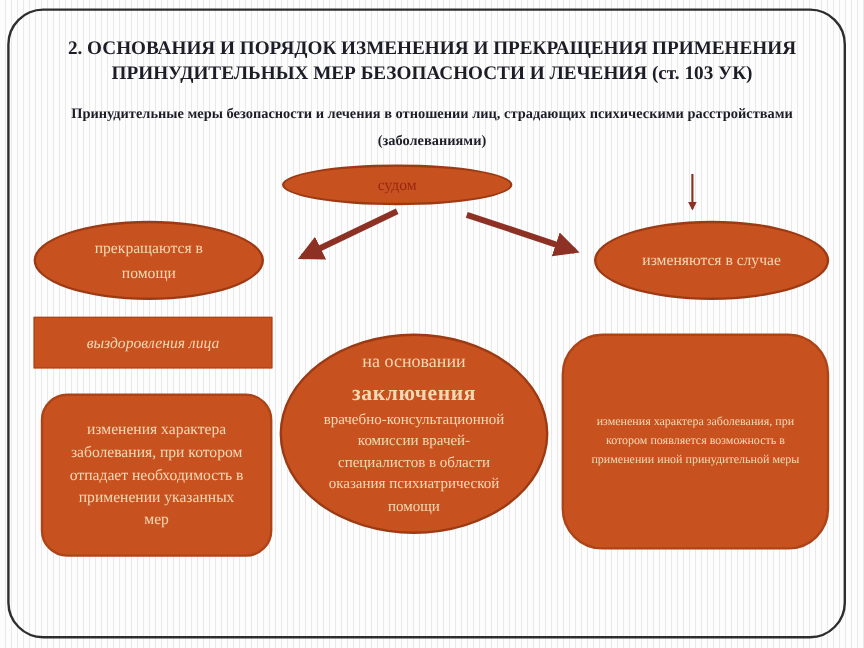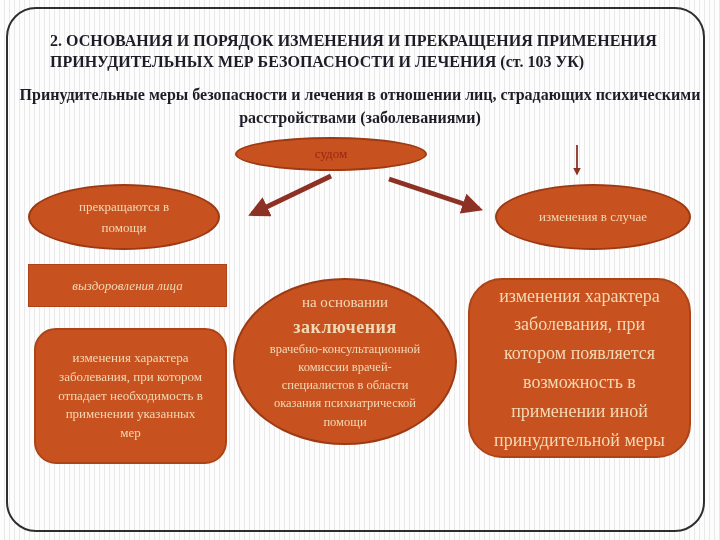--- a/index.html
+++ b/index.html
@@ -28,34 +28,34 @@
     border: 2px solid #2e2e2e;
     border-radius: 30px;
     pointer-events: none;
   }
   .title {
     position: absolute;
     top: 30px;
     left: 50%;
     transform: translateX(-50%);
     width: 620px;
-    text-align: left;
+    text-align: center;
     font-size: 16px;
     font-weight: bold;
     line-height: 21px;
     color: #1d1d28;
   }
   .subtitle {
     position: absolute;
     top: 83px;
     left: 50%;
     transform: translateX(-50%);
     width: 684px;
     text-align: center;
-    font-size: 16px;
+    font-size: 12px;
     font-weight: bold;
     line-height: 23px;
     color: #1d1d28;
   }
   .shape {
     position: absolute;
     background: #c8521f;
     color: #f2d9b5;
     display: flex;
     flex-direction: column;
@@ -133,21 +133,21 @@
     font-size: 18px;
     font-weight: bold;
     letter-spacing: 0.5px;
   }
   .right-round {
     left: 468px;
     top: 278px;
     width: 223px;
     height: 180px;
     border-radius: 34px;
-    font-size: 18px;
+    font-size: 10px;
     line-height: 1.6;
     padding: 0 13px;
     border: 2px solid #ad4417;
   }
   .arrows {
     position: absolute;
     left: 0;
     top: 0;
     pointer-events: none;
   }
@@ -176,21 +176,21 @@
 
   <div class="shape ellipse top-ellipse">
     <span>судом</span>
   </div>
 
   <div class="shape ellipse left-ellipse">
     <span>прекращаются в помощи</span>
   </div>
 
   <div class="shape ellipse right-ellipse">
-    <span>изменения в случае</span>
+    <span>изменяются в случае</span>
   </div>
 
   <div class="shape left-rect">
     <span>выздоровления лица</span>
   </div>
 
   <div class="shape left-round">
     <span>изменения характера заболевания, при котором отпадает необходимость в применении указанных мер</span>
   </div>
 

